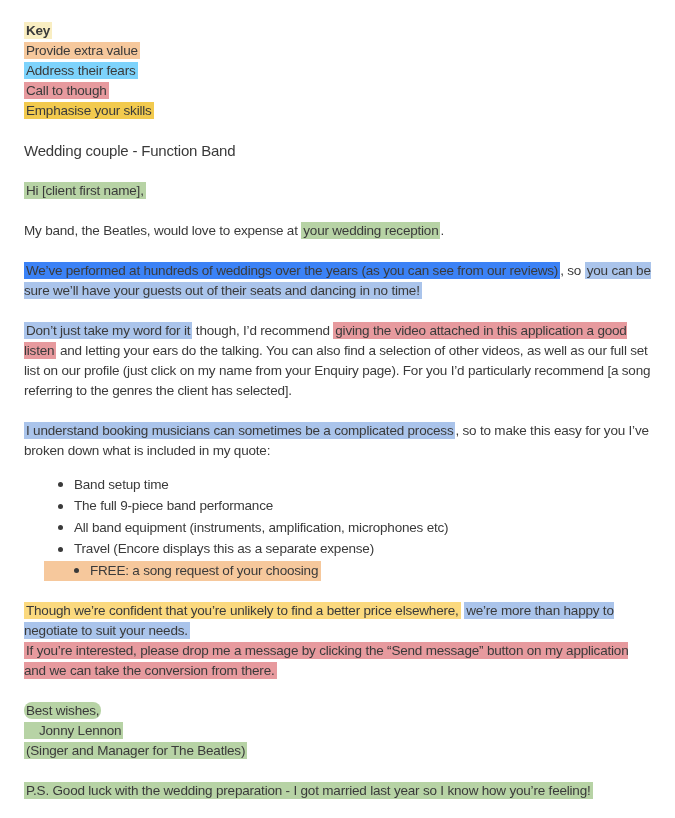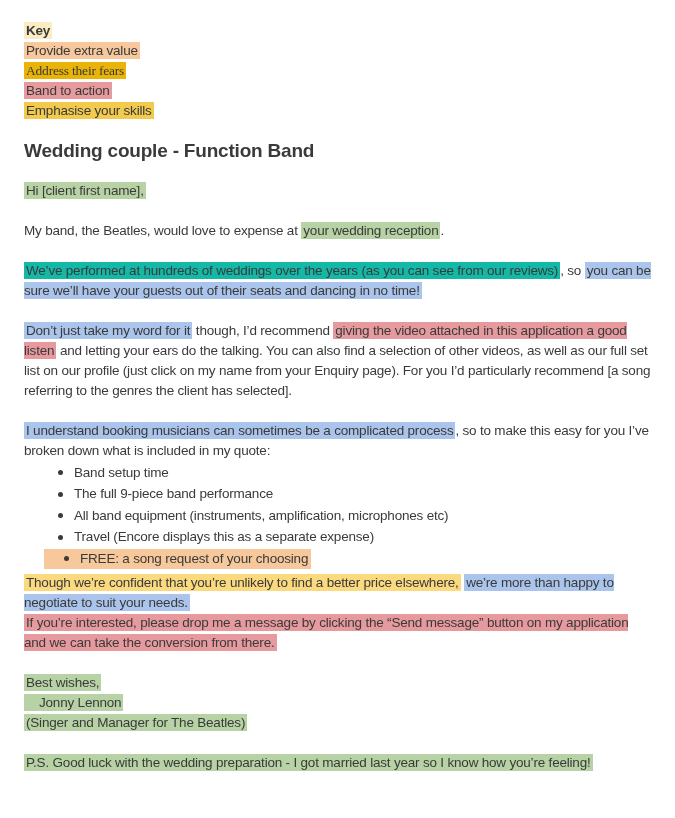--- a/index.html
+++ b/index.html
@@ -25,70 +25,70 @@
     padding: 1px 2px;
     border-radius: 0;
   }
   .key-row { min-height: 20px; }
   .key-title {
     font-weight: 700;
     background: var(--c-keytitle);
   }
   .key-section { margin: 0 0 20px 0; }
   .heading {
-    font-size: 19px;
-    font-weight: 700;
+    font-size: 15px;
+    font-weight: 400;
     margin: 0 0 20px 0;
     line-height: 20px;
   }
   .para { margin: 0 0 20px 0; }
-  .para.tight { margin-bottom: 0; }
-  .bullet-list { margin: 0 0 4px 0; }
+  .para.tight { margin-bottom: 12px; }
+  .bullet-list { margin: 0 0 20px 0; }
   .bullet-row { padding-left: 34px; min-height: 20px; }
   .bullet-inner {
     display: inline-flex;
     align-items: center;
     gap: 11px;
   }
   .dot {
     width: 5px;
     height: 5px;
     border-radius: 50%;
     background: var(--c-text, #3a3a3a);
     flex: none;
   }
   .bullet-row.hl-row { padding-left: 20px; }
   .bullet-row.hl-row .bullet-inner {
-    padding-left: 20px;
+    padding-left: 30px;
     padding-right: 3px;
   }
 </style>
 </head>
 <body>
 
 <div class="page">
 
   <section class="key-section">
     <div class="key-row">
       <span class="hl key-title">Key</span>
     </div>
     <div>
         <div class="key-row"><span class="hl" style="background: rgb(246, 200, 156);">Provide extra value</span></div>
-        <div class="key-row"><span class="hl" style="background: #eab308; font-family: Liberation Serif, serif;">Address their fears</span></div>
-        <div class="key-row"><span class="hl" style="background: rgb(231, 154, 158);">Band to action</span></div>
+        <div class="key-row"><span class="hl" style="background: #7dd3fc;">Address their fears</span></div>
+        <div class="key-row"><span class="hl" style="background: rgb(231, 154, 158);">Call to though</span></div>
         <div class="key-row"><span class="hl" style="background: rgb(242, 202, 78);">Emphasise your skills</span></div>
       </div>
   </section>
 
   <h1 class="heading">Wedding couple - Function Band</h1>
 
   <div>
       <p class="para"><span class="hl" style="background: rgb(183, 211, 165); text-align: right;">Hi [client first name],</span></p>
       <p class="para"><span>My band, the Beatles, would love to expense at </span><span class="hl" style="background: rgb(183, 211, 165);">your wedding reception</span><span>.</span></p>
-      <p class="para"><span class="hl" style="background: #14b8a6;">We’ve performed at hundreds of weddings over the years (as you can see from our reviews)</span><span>, so </span><span class="hl" style="background: rgb(170, 196, 235);">you can be sure we’ll have your guests out of their seats and dancing in no time!</span></p>
+      <p class="para"><span class="hl" style="background: #3b82f6;">We’ve performed at hundreds of weddings over the years (as you can see from our reviews)</span><span>, so </span><span class="hl" style="background: rgb(170, 196, 235);">you can be sure we’ll have your guests out of their seats and dancing in no time!</span></p>
       <p class="para"><span class="hl" style="background: rgb(170, 196, 235);">Don’t just take my word for it</span><span> though, I’d recommend </span><span class="hl" style="background: rgb(231, 154, 158);">giving the video attached in this application a good listen</span><span> and letting your ears do the talking. You can also find a selection of other videos, as well as our full set list on our profile (just click on my name from your Enquiry page). For you I’d particularly recommend [a song referring to the genres the client has selected].</span></p>
       <p class="para tight"><span class="hl" style="background: rgb(170, 196, 235);">I understand booking musicians can sometimes be a complicated process</span><span>, so to make this easy for you I’ve broken down what is included in my quote:</span></p>
       <div class="bullet-list">
         <div class="bullet-row"><span class="bullet-inner">
             <span class="dot"></span>
             <span>Band setup time</span>
           </span></div>
         <div class="bullet-row"><span class="bullet-inner">
             <span class="dot"></span>
             <span>The full 9-piece band performance</span>
@@ -100,17 +100,17 @@
         <div class="bullet-row"><span class="bullet-inner">
             <span class="dot"></span>
             <span>Travel (Encore displays this as a separate expense)</span>
           </span></div>
         <div class="bullet-row hl-row"><span class="bullet-inner" style="background: rgb(246, 200, 156);">
             <span class="dot"></span>
             <span>FREE: a song request of your choosing</span>
           </span></div>
       </div>
       <p class="para"><span class="hl" style="background: rgb(251, 217, 126);">Though we’re confident that you’re unlikely to find a better price elsewhere,</span><span> </span><span class="hl" style="background: rgb(170, 196, 235);">we’re more than happy to negotiate to suit your needs.</span><br><span class="hl" style="background: rgb(231, 154, 158);">If you’re interested, please drop me a message by clicking the “Send message” button on my application and we can take the conversion from there.</span></p>
-      <p class="para"><span class="hl" style="background: rgb(183, 211, 165);">Best wishes,</span><br><span class="hl" style="background: rgb(183, 211, 165); padding-left: 15px;">Jonny Lennon</span><br><span class="hl" style="background: rgb(183, 211, 165); text-align: right;">(Singer and Manager for The Beatles)</span></p>
+      <p class="para"><span class="hl" style="background: rgb(183, 211, 165); border-radius: 8px;">Best wishes,</span><br><span class="hl" style="background: rgb(183, 211, 165); padding-left: 15px;">Jonny Lennon</span><br><span class="hl" style="background: rgb(183, 211, 165); text-align: right;">(Singer and Manager for The Beatles)</span></p>
       <p class="para"><span class="hl" style="background: rgb(183, 211, 165);">P.S. Good luck with the wedding preparation - I got married last year so I know how you’re feeling!</span></p>
     </div>
 
 </div>
 
 </body></html>

